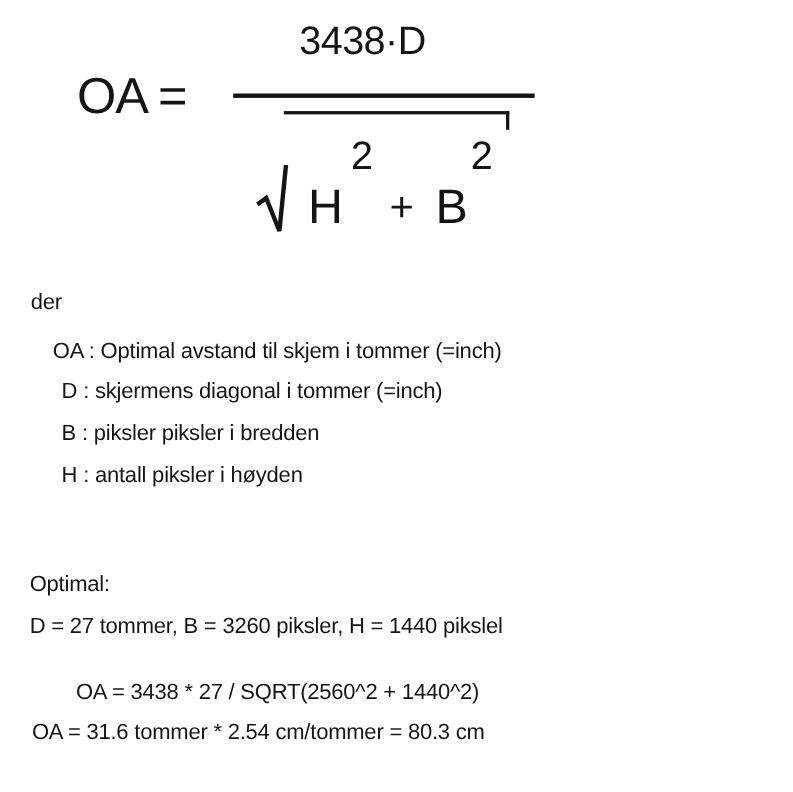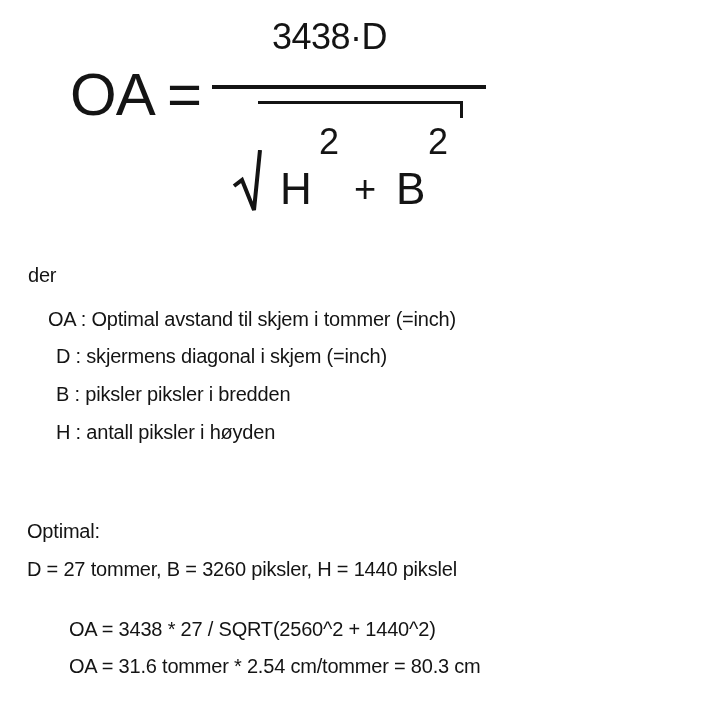--- a/index.html
+++ b/index.html
@@ -1,38 +1,38 @@
 <!DOCTYPE html>
 <html><head>
   <meta charset="utf-8">
   <style>
     html, body { margin: 0; padding: 0; background: #ffffff; }
     body { width: 721px; height: 720px; position: relative; overflow: hidden; color: #141414; font-family: "Liberation Sans", sans-serif; }
     .abs { position: absolute; white-space: nowrap; }
-    .f-lhs { left: 70px; top: 60px; font-size: 60px; letter-spacing: -1px; }
+    .f-lhs { left: 70px; top: 60px; font-size: 46px; letter-spacing: -1px; }
     .f-num { left: 272px; top: 16px; font-size: 36px; letter-spacing: -0.5px; }
     .f-bar { left: 212px; top: 85px; width: 274px; height: 4px; background: #141414; }
     .sqrt-check { left: 232px; top: 150px; width: 40px; height: 62px; }
     .sqrt-top { left: 258px; top: 101px; width: 205px; height: 3px; background: #141414; }
     .sqrt-tick { left: 460px; top: 101px; width: 3px; height: 17px; background: #141414; }
     .f-H { left: 280px; top: 164px; font-size: 44px; }
     .f-plus { left: 354px; top: 168px; font-size: 38px; }
     .f-B { left: 396px; top: 164px; font-size: 44px; }
     .f-exp1 { left: 319px; top: 121px; font-size: 36px; }
     .f-exp2 { left: 428px; top: 121px; font-size: 36px; }
     .t { font-size: 20px; letter-spacing: -0.2px; }
     .der { left: 28px; top: 264px; }
     .def0 { left: 48px; top: 308px; }
     .def1 { left: 56px; top: 345px; }
     .def2 { left: 56px; top: 383px; }
     .def3 { left: 56px; top: 421px; }
     .ex-h { left: 27px; top: 520px; }
     .ex-v { left: 27px; top: 558px; }
     .calc0 { left: 29px; top: 618px; margin-left: 40px; }
-    .calc1 { left: 29px; top: 655px; margin-left: 40px; }
+    .calc1 { left: 29px; top: 655px; }
   </style>
 </head>
 <body>
 
 <div>
   <div class="abs f-lhs">OA =</div>
   <div class="abs f-num">3438·D</div>
   <div class="abs f-bar"></div>
   <svg class="abs sqrt-check" viewBox="0 0 40 62">
     <polyline points="2,36 10,30 22,60 28,0" fill="none" stroke="#141414" stroke-width="4" stroke-linejoin="miter"></polyline>
@@ -42,21 +42,21 @@
   <div class="abs f-H">H</div>
   <div class="abs f-exp1">2</div>
   <div class="abs f-plus">+</div>
   <div class="abs f-B">B</div>
   <div class="abs f-exp2">2</div>
 </div>
 
 <div>
   <div class="abs t der">der</div>
   <div class="abs t def0">OA : Optimal avstand til skjem i  tommer (=inch)</div>
-  <div class="abs t def1">D : skjermens diagonal i skjem (=inch)</div>
+  <div class="abs t def1">D : skjermens diagonal i tommer (=inch)</div>
   <div class="abs t def2">B : piksler piksler i bredden</div>
   <div class="abs t def3">H : antall piksler i høyden</div>
 </div>
 
 <div>
   <div class="abs t ex-h">Optimal:</div>
   <div class="abs t ex-v">D = 27 tommer, B = 3260 piksler, H = 1440 pikslel</div>
   <div class="abs t calc0">OA = 3438 * 27 / SQRT(2560^2 + 1440^2)</div>
   <div class="abs t calc1">OA = 31.6 tommer * 2.54 cm/tommer = 80.3 cm</div>
 </div>

